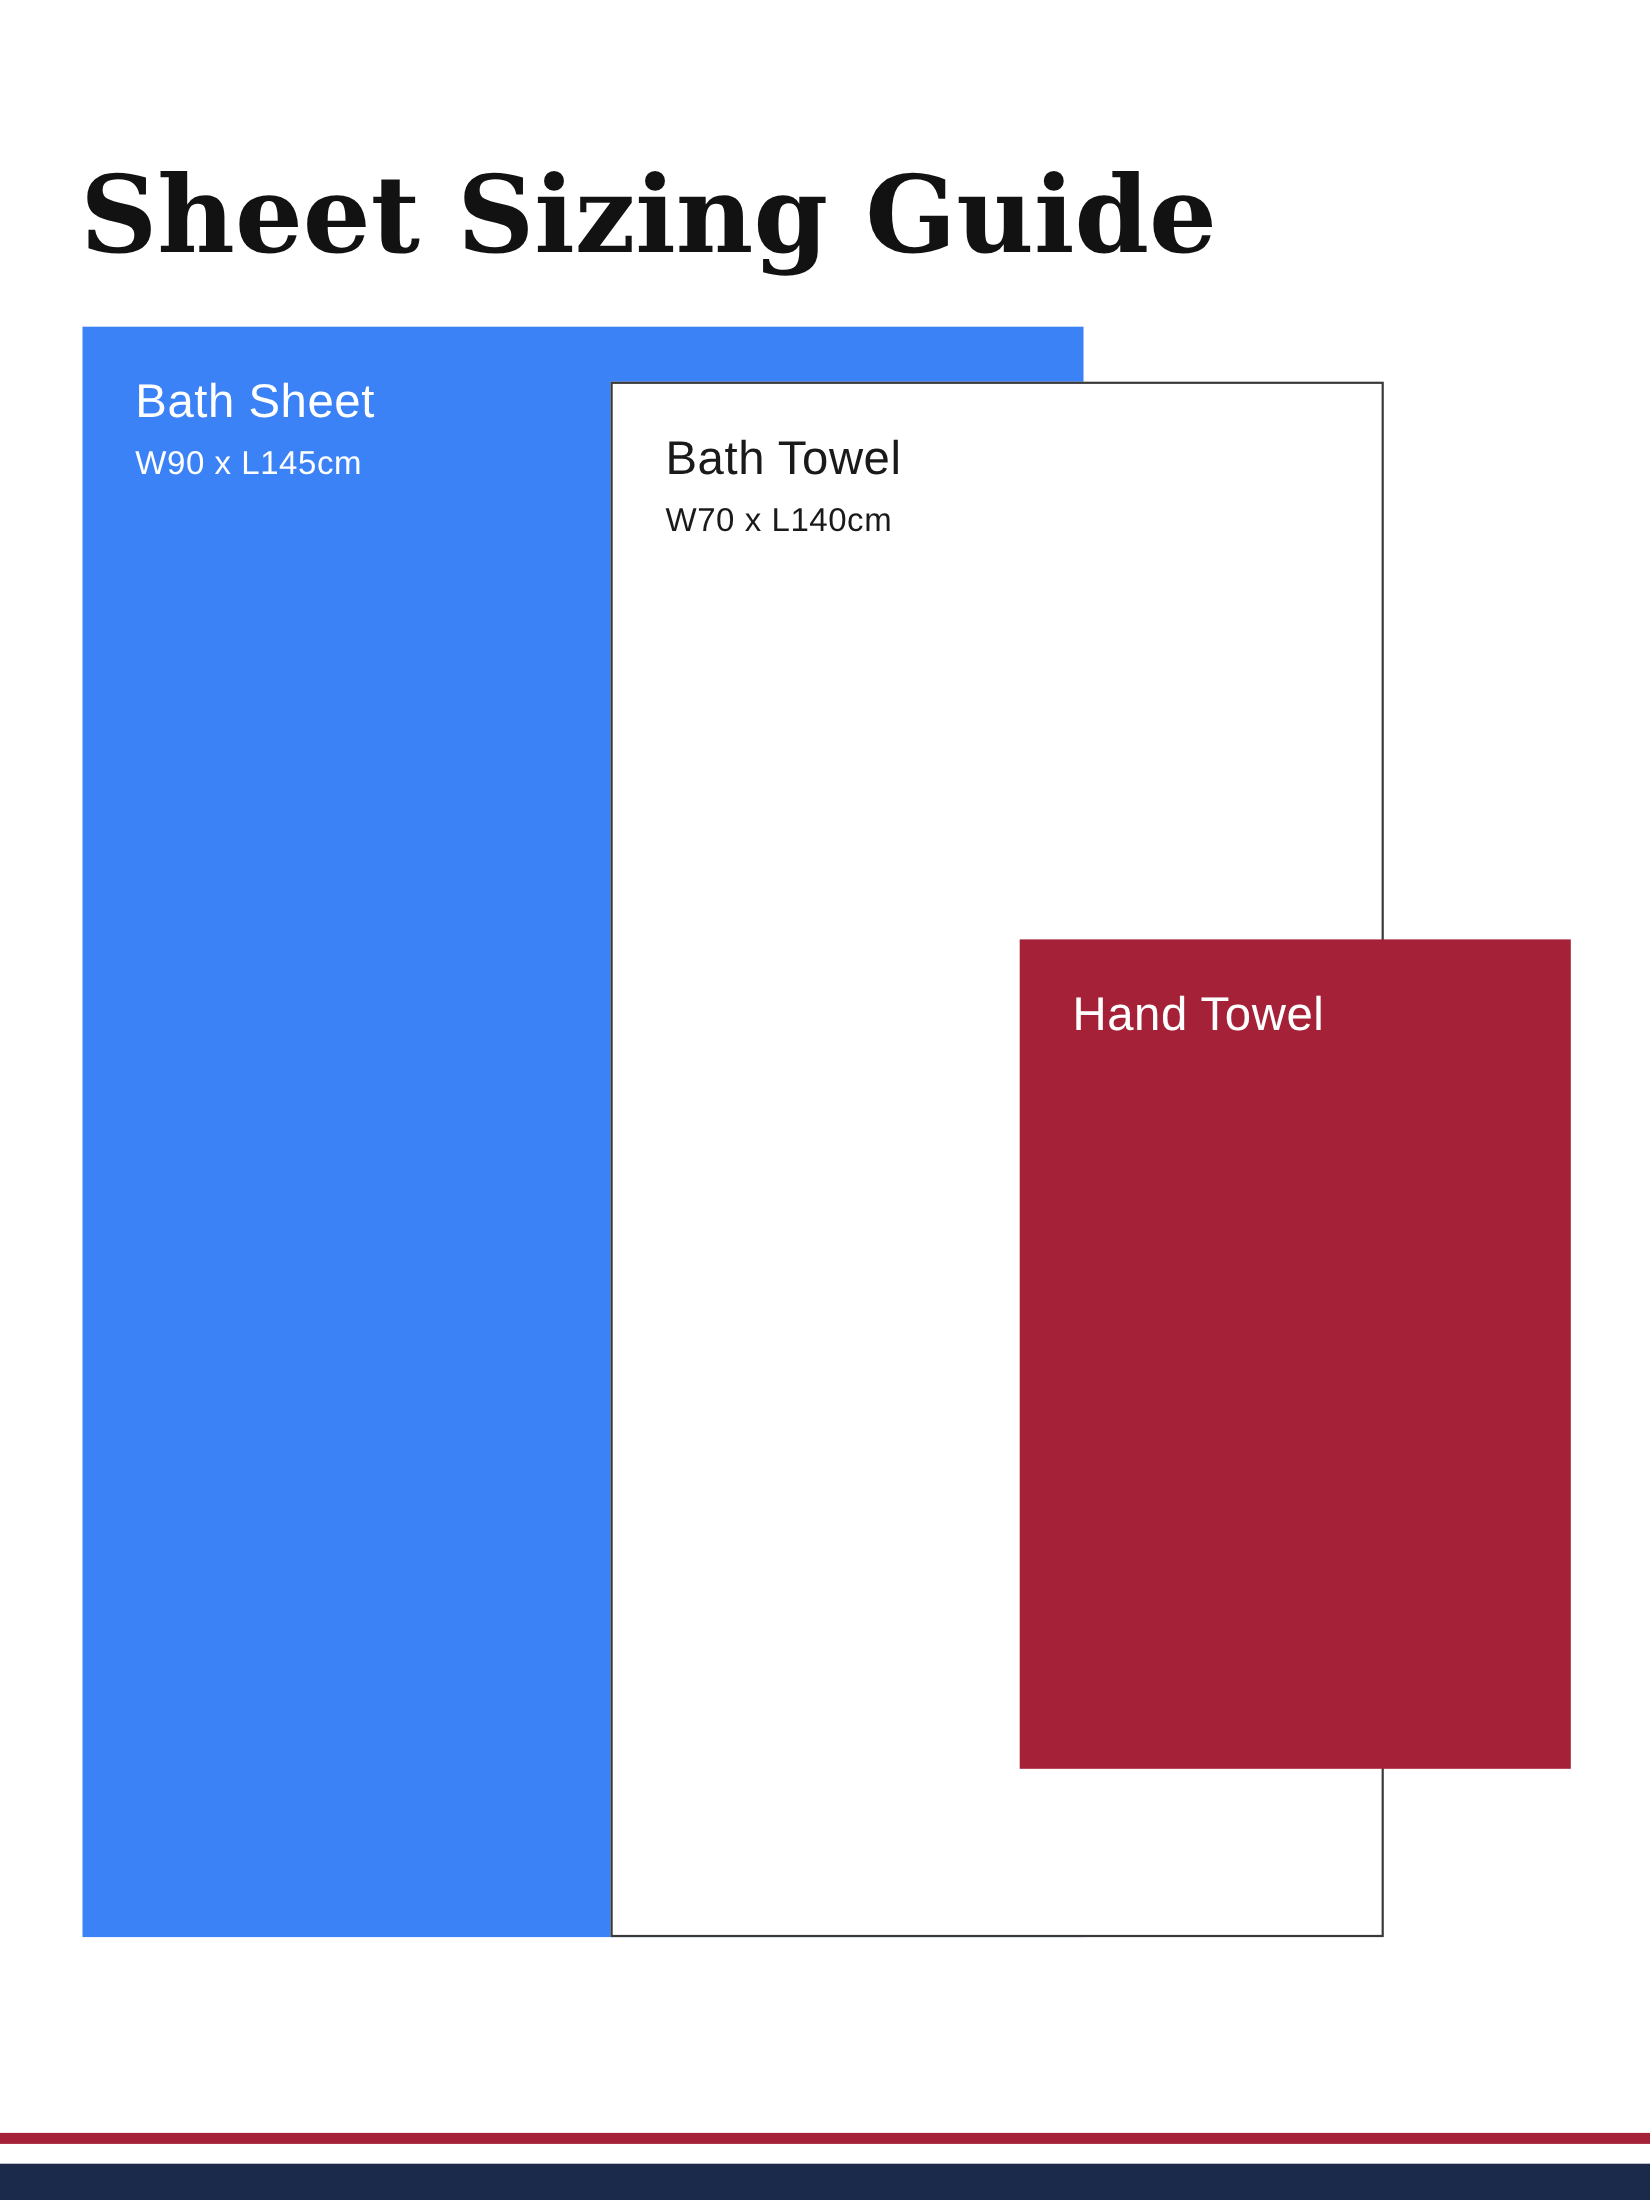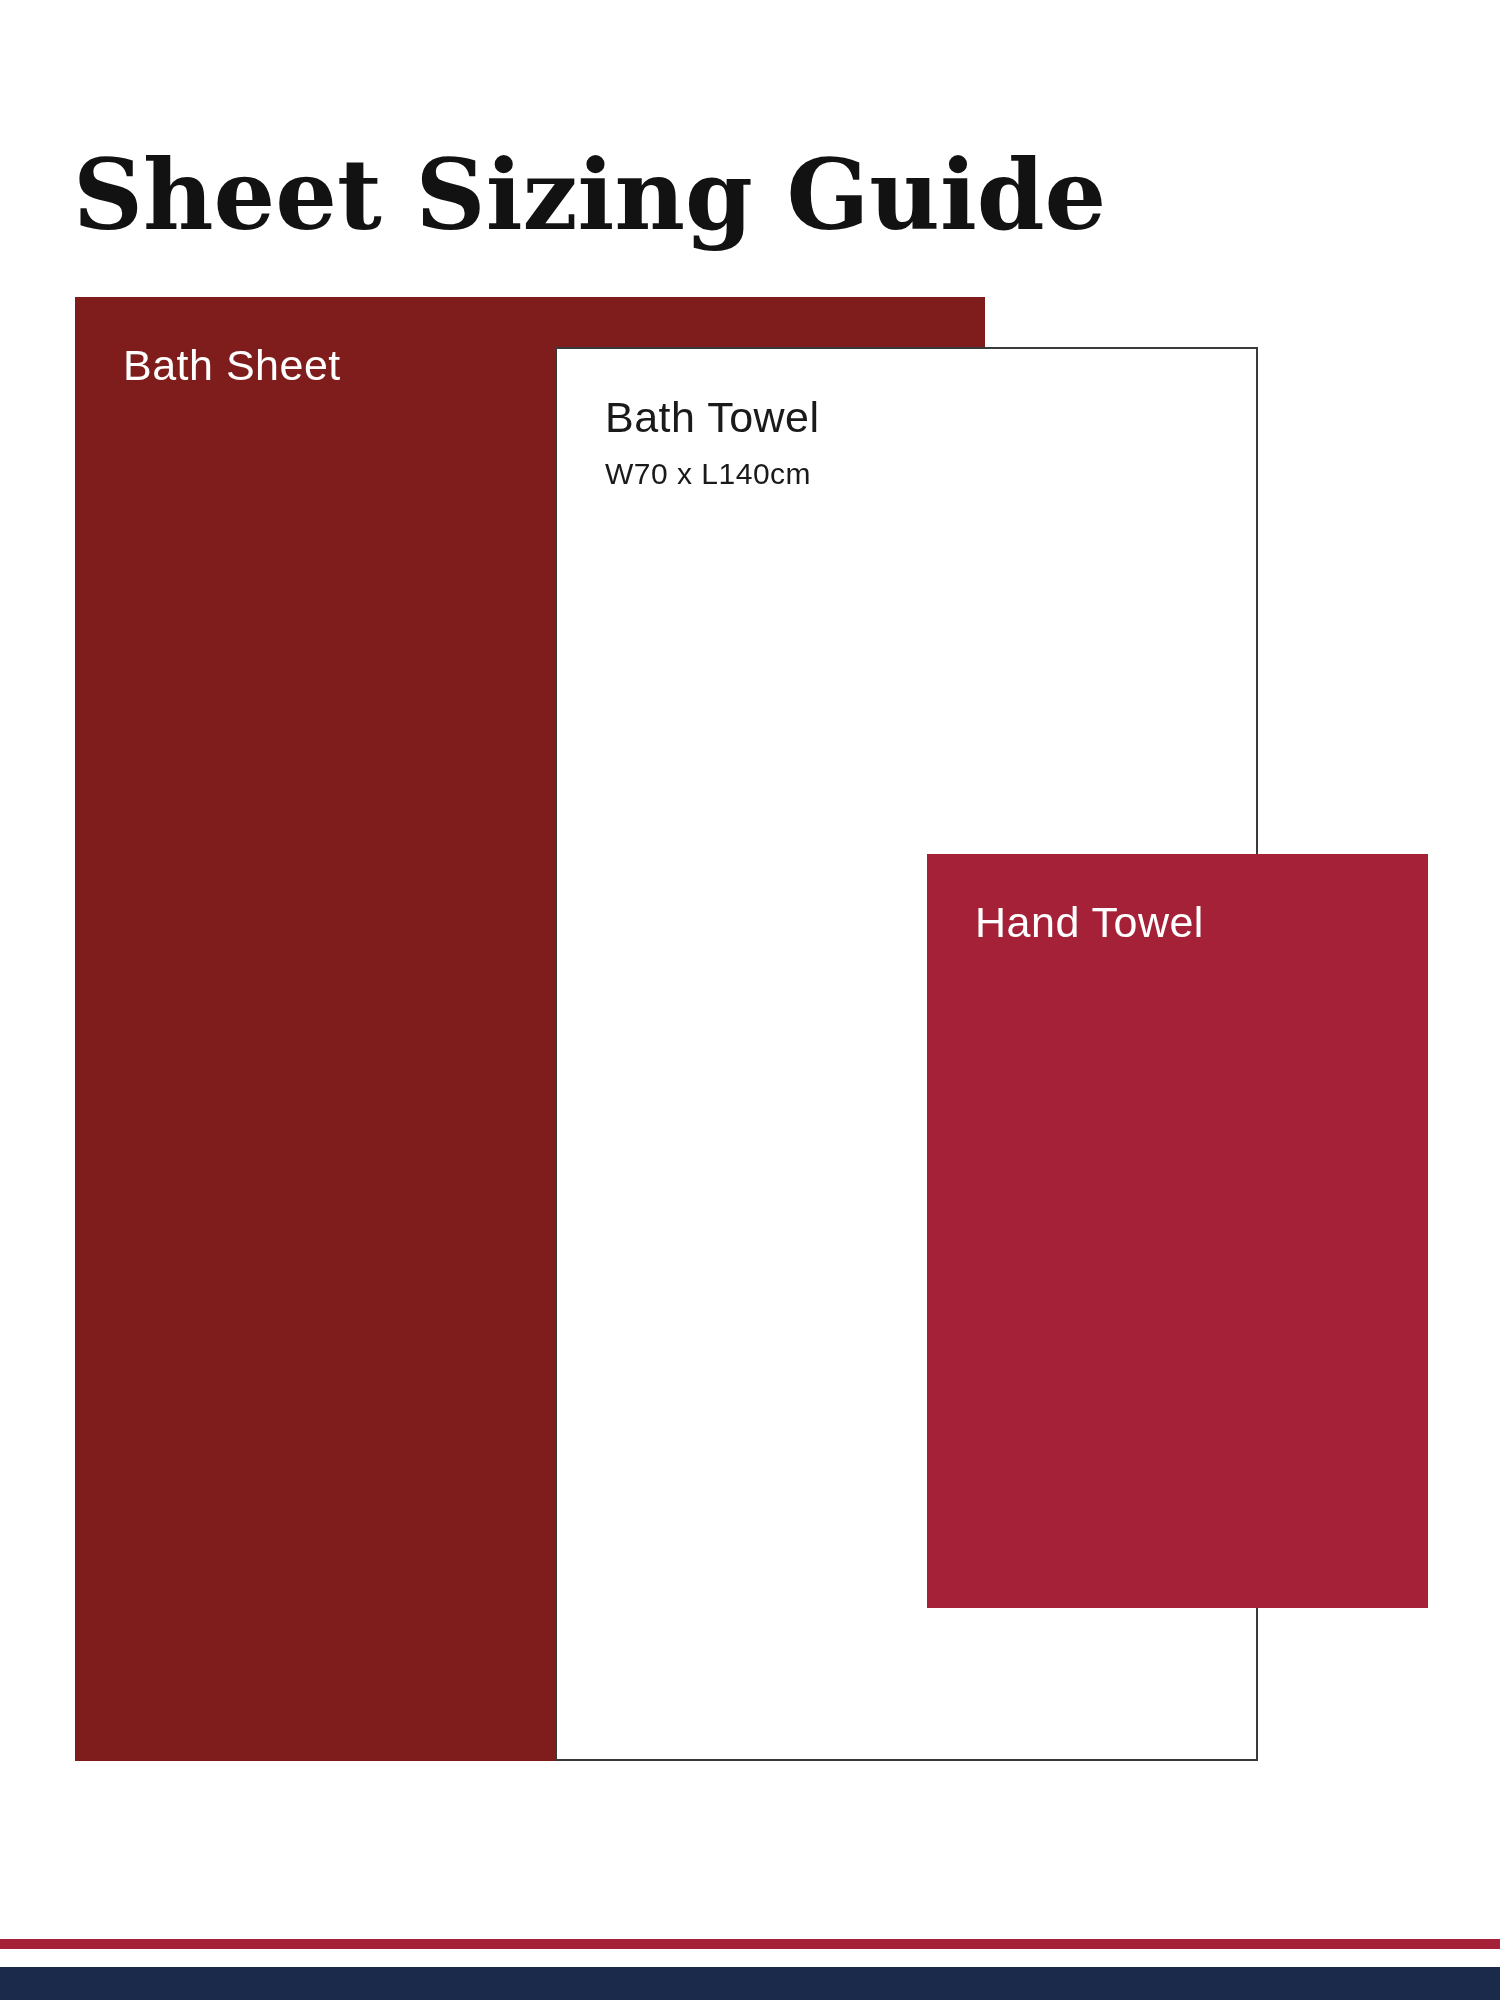--- a/index.html
+++ b/index.html
@@ -71,23 +71,24 @@
     left: 0; top: 1967px;
     width: 1500px; height: 33px;
     z-index: 5;
   }
 </style>
 </head>
 <body style="background: rgb(255, 255, 255);">
 
 <h1 class="page-title">Sheet Sizing Guide</h1>
 
-<div class="towel towel-bath-sheet" style="background: #7f1d1d; color: rgb(255, 255, 255);">
+<div class="towel towel-bath-sheet" style="background: #3b82f6; color: rgb(255, 255, 255);">
   <div class="towel-label">
     <div class="towel-name">Bath Sheet</div>
+    <div class="towel-dims">W90 x L145cm</div>
   </div>
 </div>
 
 <div class="towel towel-bath-towel" style="background: rgb(255, 255, 255); color: rgb(26, 26, 26);">
   <div class="towel-label">
     <div class="towel-name">Bath Towel</div>
     <div class="towel-dims">W70 x L140cm</div>
   </div>
 </div>
 

